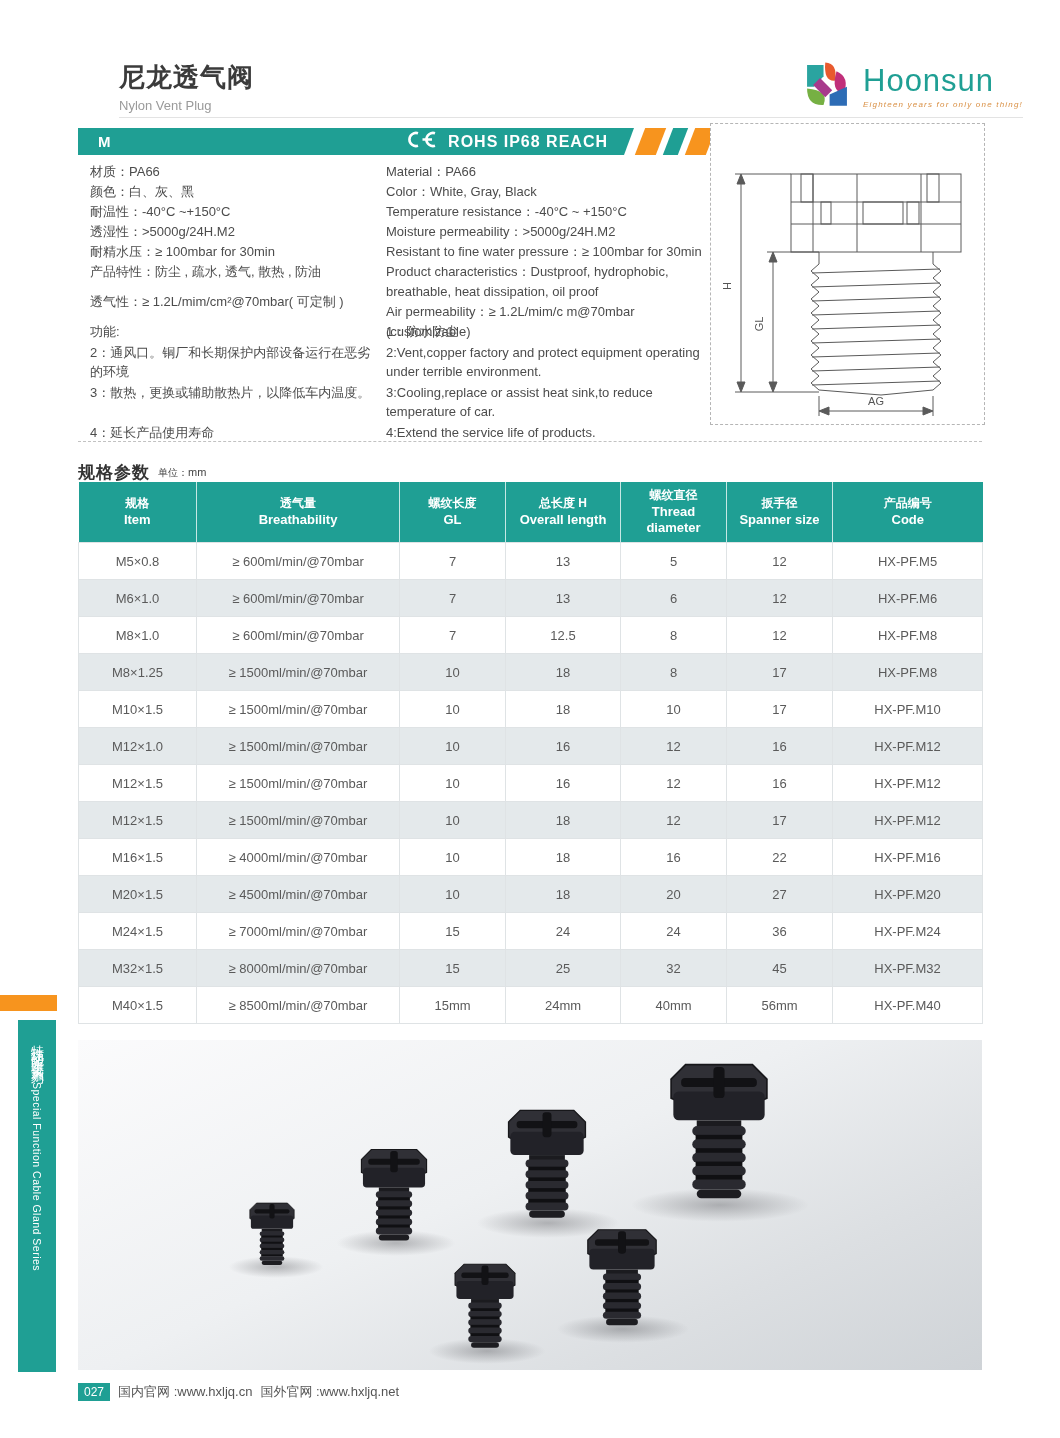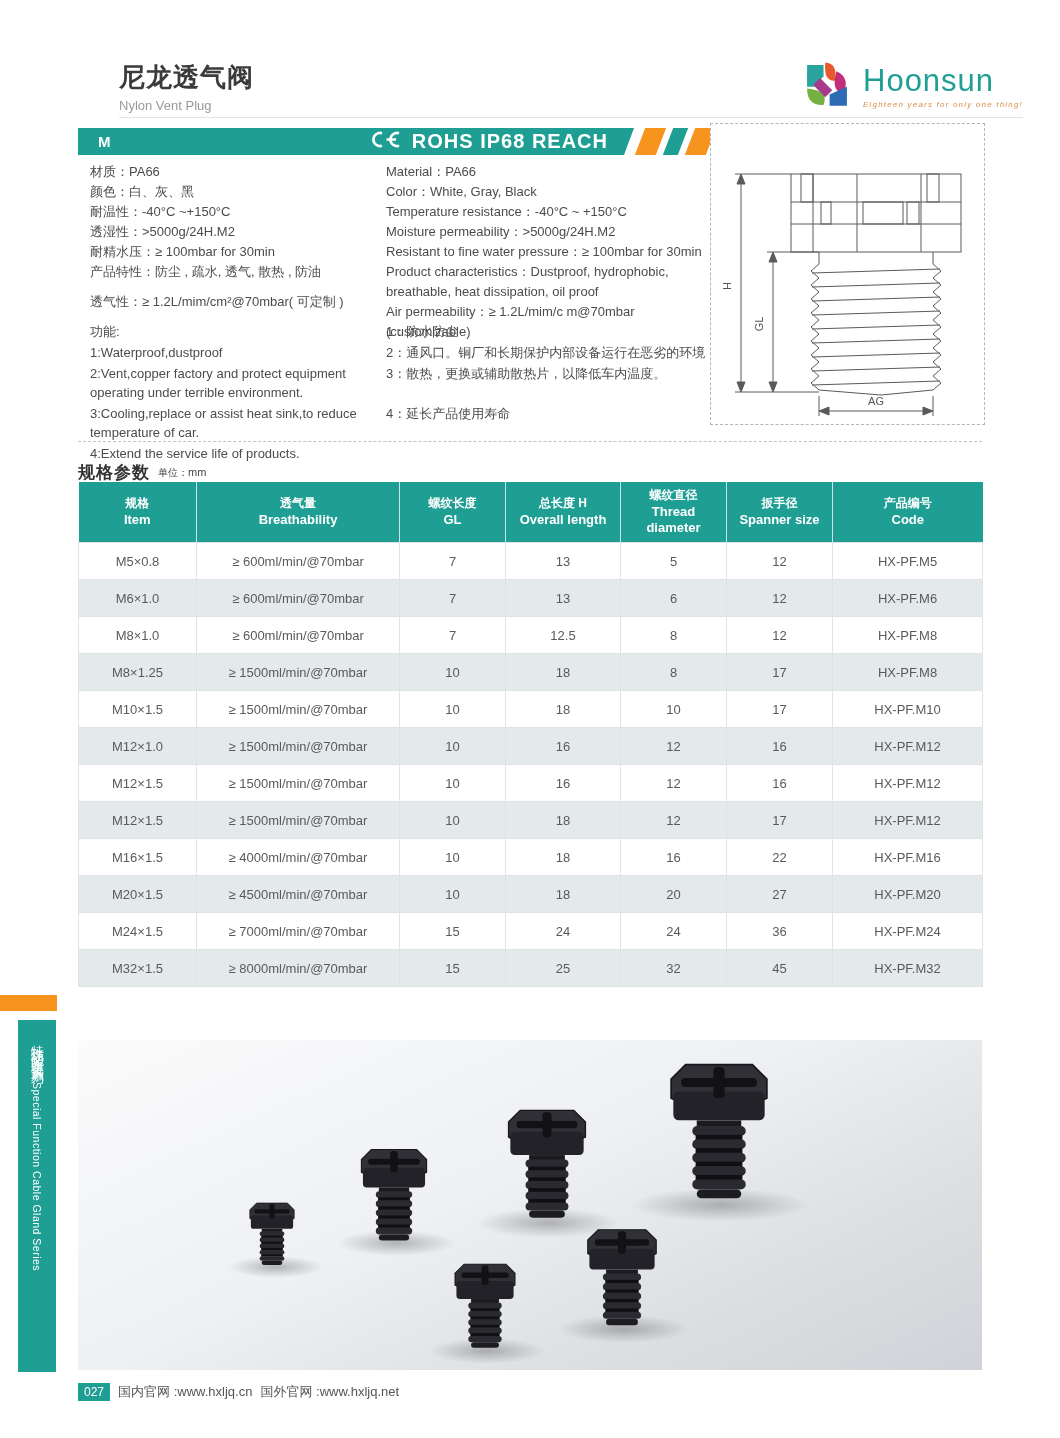--- a/index.html
+++ b/index.html
@@ -22,21 +22,21 @@
   .title-en { font-size:13px; color:#9a9a9a; margin-top:3px; }
   .logo { display:flex; align-items:center; gap:10px; margin-top:-4px; }
   .logo-word { color:#1f9f94; font-size:31px; font-weight:normal; letter-spacing:1px; line-height:1; }
   .logo-tag { color:#d98f43; font-size:8px; letter-spacing:1.2px; margin-top:4px; font-style:italic; }
 
   
   .banner { position:absolute; left:78px; top:128px; width:556px; height:27px; background:#1f9f94;
             clip-path:polygon(0 0,100% 0,calc(100% - 10px) 100%,0 100%);
             display:flex; align-items:center; justify-content:space-between; padding:0 26px 0 20px; }
   .banner-model { color:#fff; font-size:15px; font-weight:bold; }
-  .banner-certs { display:flex; align-items:center; gap:10px; color:#fff; font-weight:bold; font-size:20px; letter-spacing:1px; }
+  .banner-certs { display:flex; align-items:center; gap:10px; color:#fff; font-weight:bold; font-size:16px; letter-spacing:1px; }
   .stripe { position:absolute; top:128px; height:27px; transform:skewX(-21deg); }
   .s1 { left:640px; width:21px; background:#f7941e; }
   .s2 { left:668px; width:15px; background:#1f9f94; }
   .s3 { left:690px; width:21px; background:#f7941e; }
 
   
   .specs { position:absolute; left:78px; top:162px; width:630px; display:grid; grid-template-columns:296px 334px; }
   .spec-line { font-size:13px; color:#4c4c4c; line-height:20px; padding-left:12px; }
   .gap-top { margin-top:10px; }
   .hang { padding-left:12px; }
@@ -153,21 +153,20 @@
       <div class="spec-line">Moisture permeability：&gt;5000g/24H.M2</div>
       <div class="spec-line">Resistant to fine water pressure：≥ 100mbar for 30min</div>
       <div class="spec-line hang">Product characteristics：Dustproof, hydrophobic, breathable, heat dissipation, oil proof</div>
       <div class="spec-line">Air permeability：≥ 1.2L/mim/c m@70mbar (customizable)</div>
     </div>
   </div>
 
   <div class="functions">
     <div class="fn-line">功能:</div>
     <div class="fn-line">1：防水防尘</div>
-    <div class="fn-line">1:Waterproof,dustproof</div>
     <div class="fn-line">2：通风口。铜厂和长期保护内部设备运行在恶劣的环境</div>
     <div class="fn-line">2:Vent,copper factory and protect equipment operating under terrible environment.</div>
     <div class="fn-line">3：散热，更换或辅助散热片，以降低车内温度。</div>
     <div class="fn-line">3:Cooling,replace or assist heat sink,to reduce temperature of car.</div>
     <div class="fn-line">4：延长产品使用寿命</div>
     <div class="fn-line">4:Extend the service life of products.</div>
   </div>
 
   <div class="drawing-box">
     <svg viewBox="0 0 273 300">
@@ -375,20 +374,29 @@
             <td>HX-PF.M24</td>
           </tr>
           <tr>
             <td>M32×1.5</td>
             <td>≥ 8000ml/min/@70mbar</td>
             <td>15</td>
             <td>25</td>
             <td>32</td>
             <td>45</td>
             <td>HX-PF.M32</td>
+          </tr>
+          <tr>
+            <td>M40×1.5</td>
+            <td>≥ 8500ml/min/@70mbar</td>
+            <td>15mm</td>
+            <td>24mm</td>
+            <td>40mm</td>
+            <td>56mm</td>
+            <td>HX-PF.M40</td>
           </tr>
         </tbody>
     </table>
   </div>
 
   <div class="photo">
     <svg width="0" height="0" style="position:absolute">
       <defs>
         <g id="plug">
           <path d="M20,6 L80,6 L93,19 L93,36 L80,42 L20,42 L7,36 L7,19 Z" fill="#303036" stroke="#17171a" stroke-width="1.5"></path>

